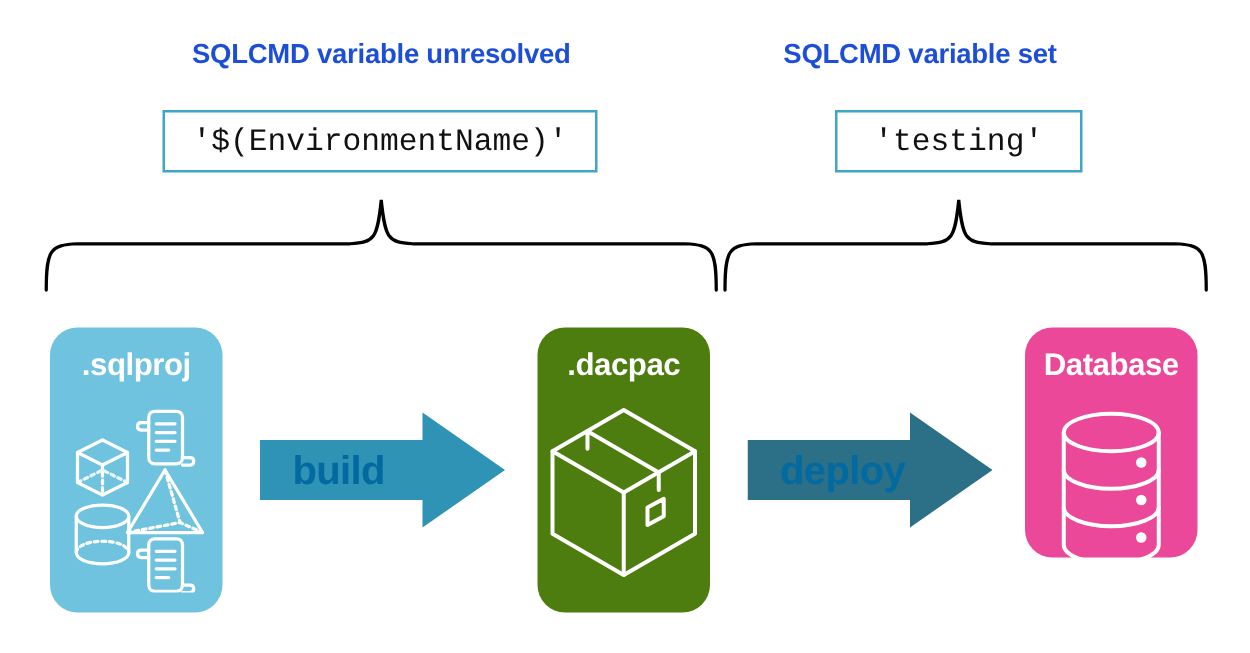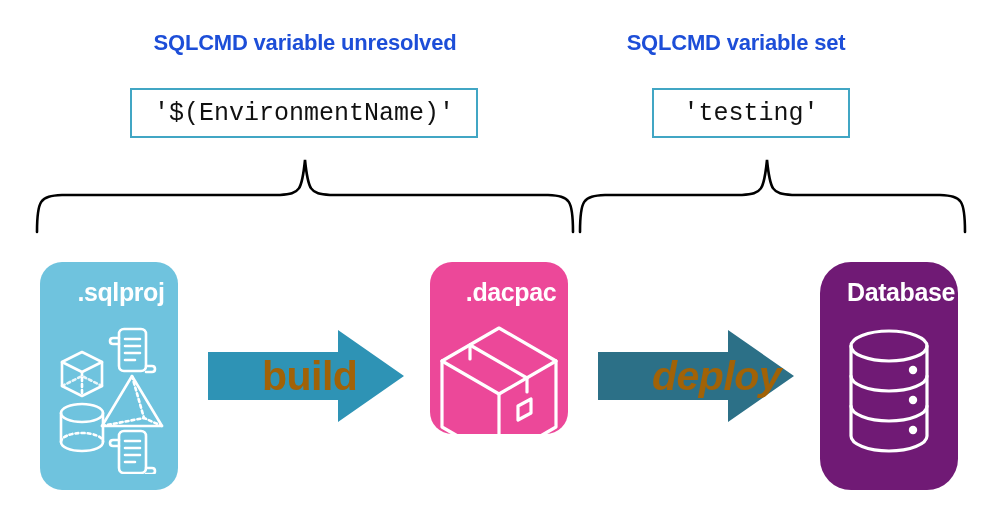--- a/index.html
+++ b/index.html
@@ -43,86 +43,85 @@
     display: flex;
     align-items: center;
     justify-content: center;
     font-family: Liberation Mono, monospace;
     font-size: 25px;
     color: #111111;
     letter-spacing: 0px;
     white-space: nowrap;
   }
   #code-box-left  { left: 130px; top: 88px; width: 348px; height: 50px; }
-  #code-box-right { left: 652px; top: 88px; width: 198px; height: 50px; }
+  #code-box-right { left: 668px; top: 88px; width: 198px; height: 50px; }
 
   
   #brace-layer {
     position: absolute;
     left: 0;
     top: 0;
     width: 1000px;
     height: 522px;
     pointer-events: none;
   }
 
   
   .card {
     position: absolute;
     border-radius: 22px;
     box-sizing: border-box;
   }
   .card-title {
     position: absolute;
     top: 16px;
-    left: 12px;
+    left: 0;
     width: 100%;
     text-align: center;
     font-family: "Liberation Sans", sans-serif;
     font-weight: bold;
     font-size: 25px;
     color: #ffffff;
     letter-spacing: -0.4px;
     white-space: nowrap;
   }
   .card-art {
     position: absolute;
     left: 0;
     top: 52px;
     width: 100%;
   }
   #card-sqlproj  { left: 40px;  top: 262px; width: 138px; height: 228px; background: #6FC3DE; }
-  #card-dacpac   { left: 430px; top: 262px; width: 138px; height: 172px; background: #ec4899; }
-  #card-database { left: 820px; top: 262px; width: 138px; height: 228px; background: #701a75; border-radius: 31px; }
+  #card-dacpac   { left: 430px; top: 262px; width: 138px; height: 228px; background: #4d7c0f; }
+  #card-database { left: 820px; top: 262px; width: 138px; height: 184px; background: #ec4899; }
 
   
   .arrow {
     position: absolute;
   }
   .arrow-label {
     position: absolute;
     left: 0;
     top: 0;
     width: 100%;
     height: 100%;
     display: flex;
     align-items: center;
     justify-content: flex-start;
     padding-left: 26px;
     box-sizing: border-box;
     font-family: "Liberation Sans", sans-serif;
     font-weight: bold;
-    font-size: 41px;
-    color: #a16207;
+    font-size: 32px;
+    color: #0369a1;
     letter-spacing: -0.5px;
     white-space: nowrap;
-    margin-left: 28px;
   }
   #arrow-build  { left: 208px; top: 328px; width: 196px; height: 96px; }
-  #arrow-deploy { left: 598px; top: 328px; width: 196px; height: 96px; font-style: italic; }
+  #arrow-deploy { left: 598px; top: 328px; width: 196px; height: 96px; }
 </style>
 </head>
 <body>
 
 <div id="stage">
 
   <div class="heading" id="heading-left">SQLCMD variable unresolved</div>
 
   <div class="heading" id="heading-right">SQLCMD variable set</div>
 

